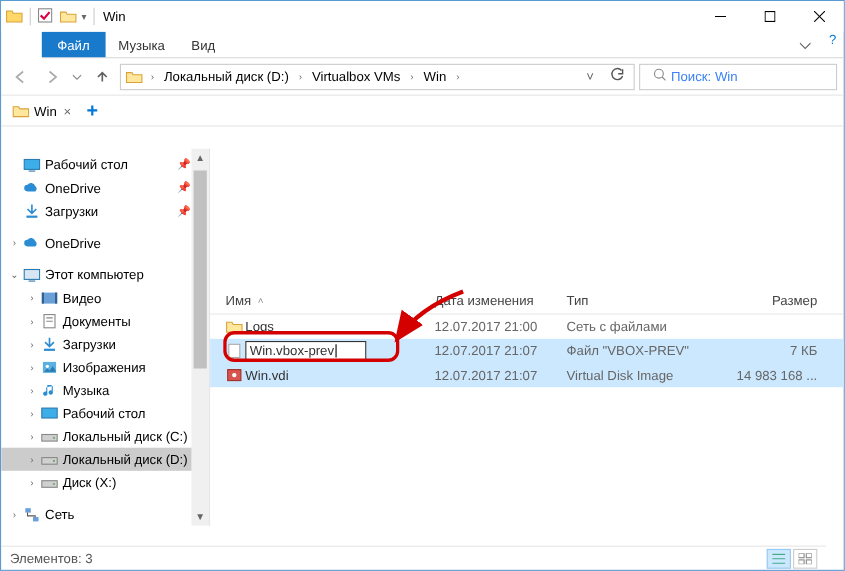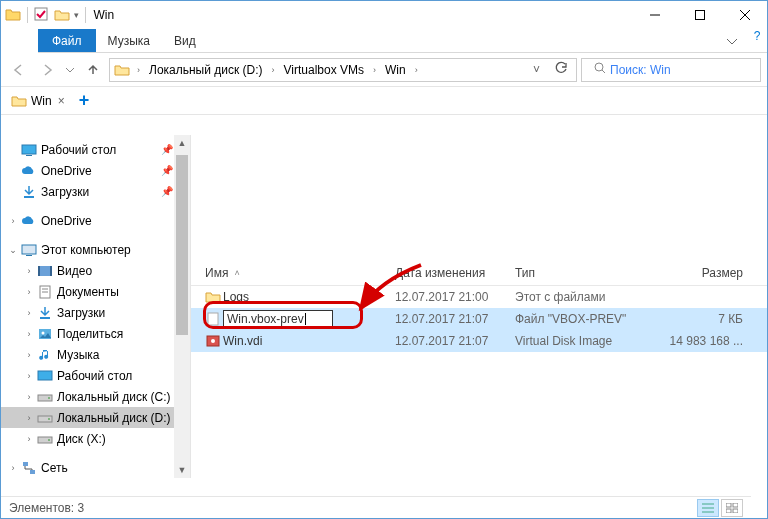--- a/index.html
+++ b/index.html
@@ -256,21 +256,21 @@
           </svg></span>
         <span class="lbl">Загрузки</span>
       </div>
     <div class="treeitem" style="padding-left:22px;">
         <span class="exp">›</span>
         <span class="ico"><svg width="16" height="16">
             <rect x="2" y="3" width="12" height="10" fill="#5ab0e0"></rect>
             <circle cx="6" cy="7" r="1.5" fill="#fff"></circle>
             <path d="M3 12l3-3 2 2 3-4 3 5z" fill="#2a7ab0"></path>
           </svg></span>
-        <span class="lbl">Поделиться</span>
+        <span class="lbl">Изображения</span>
       </div>
     <div class="treeitem" style="padding-left:22px;">
         <span class="exp">›</span>
         <span class="ico"><svg width="16" height="16">
             <path d="M6 3v7a2 2 0 11-1-1V5l6-1v5a2 2 0 11-1-1V3z" fill="#2a8dd4"></path>
           </svg></span>
         <span class="lbl">Музыка</span>
       </div>
     <div class="treeitem" style="padding-left:22px;">
         <span class="exp">›</span>
@@ -332,21 +332,21 @@
     </div>
 
     <div class="row">
       <div class="rname">
           <span class="ico"><svg width="16" height="16" viewBox="0 0 16 16">
               <path d="M1 4h5l1 2h8v7H1z" fill="#ffe79e" stroke="#d9a33a"></path>
             </svg></span>
           <span>Logs</span>
         </div>
       <div class="rdate">12.07.2017 21:00</div>
-      <div class="rtype">Этот с файлами</div>
+      <div class="rtype">Сеть с файлами</div>
       <div class="rsize"></div>
     </div>
 
     <div class="row sel">
       <div class="rname">
           <span class="ico"><svg width="16" height="16">
               <rect x="3" y="2" width="10" height="12" fill="#fff" stroke="#aaa"></rect>
             </svg></span>
         <span class="renamebox">
             <span>Win.vbox-prev</span>

